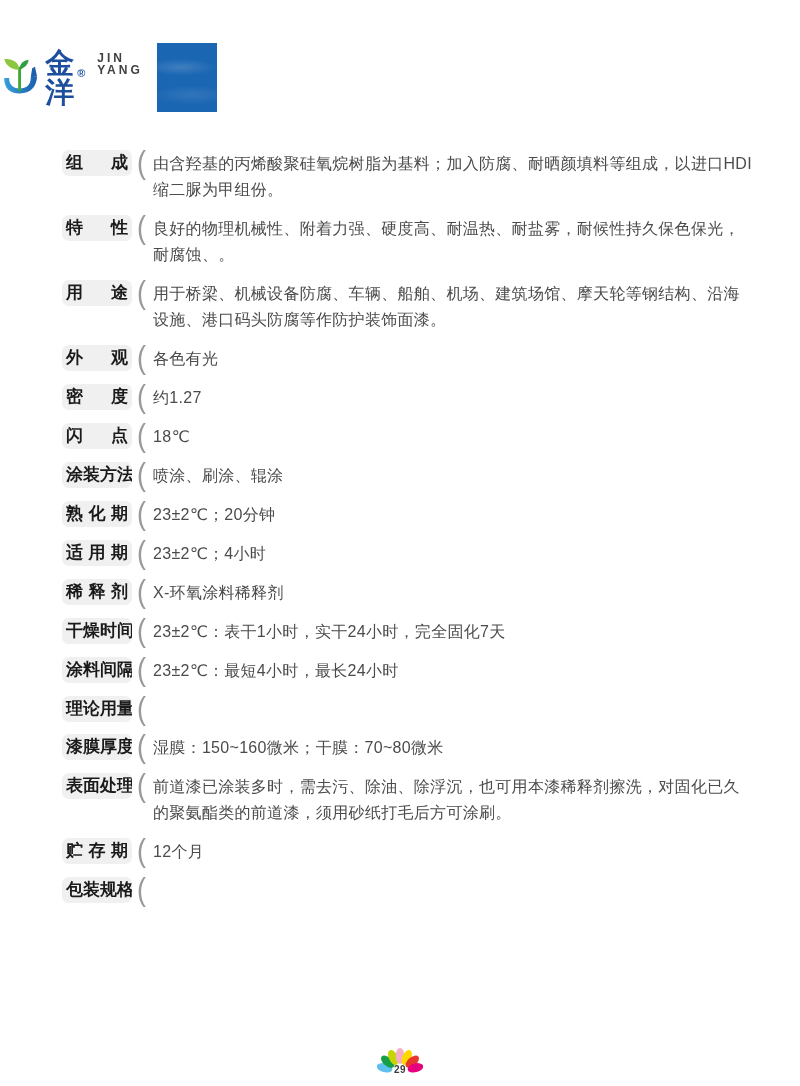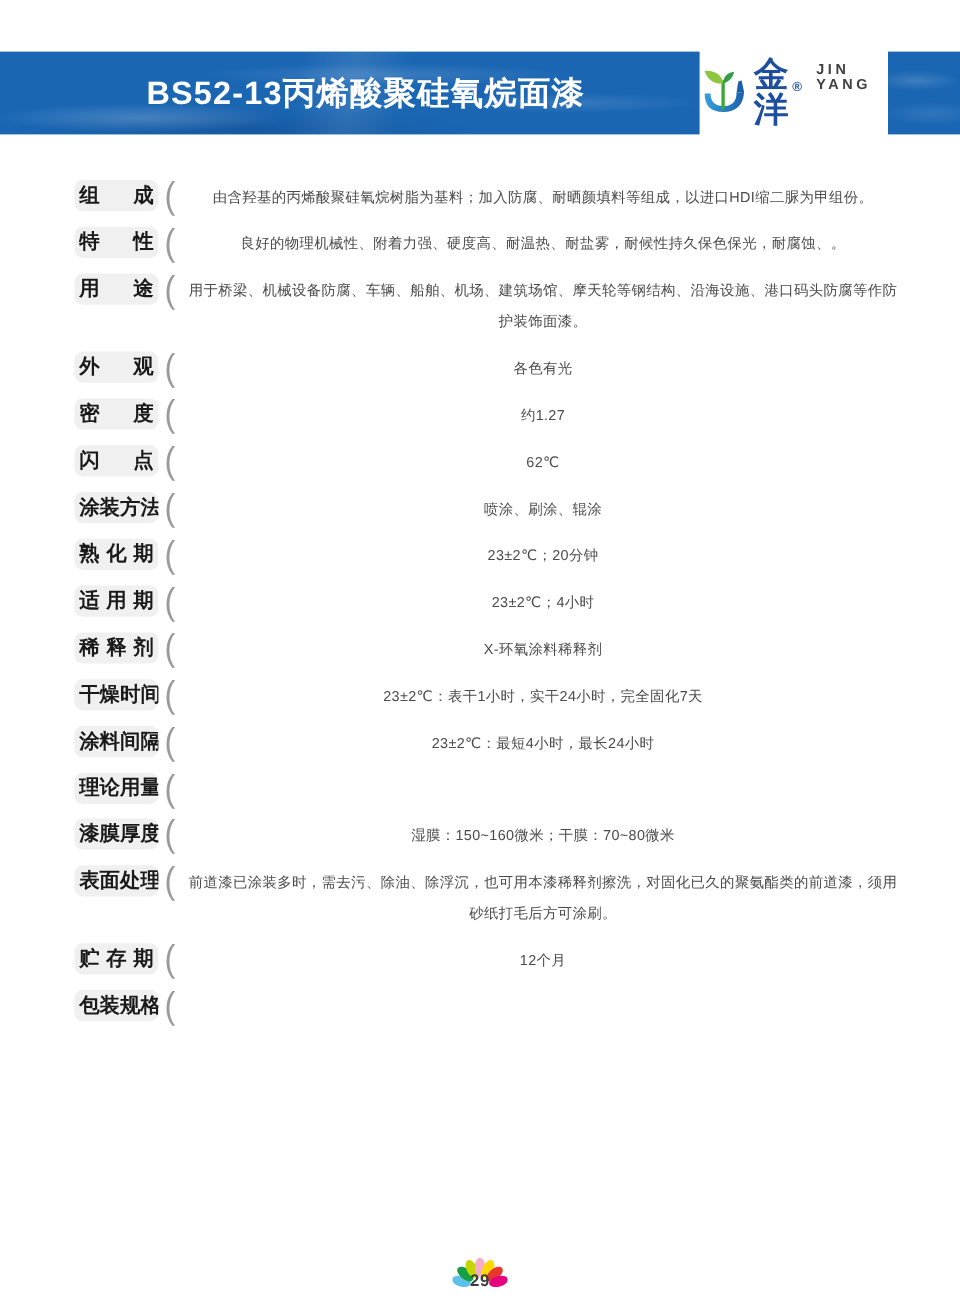--- a/index.html
+++ b/index.html
@@ -50,42 +50,38 @@
     flex:none; display:inline-block; width:70px; height:26px; line-height:26px;
     padding:0 4px; background:#f0f0f1; border-radius:7px;
     font-size:17px; font-weight:bold; color:#1a1a1a;
     text-align:justify; text-align-last:justify; white-space:nowrap; overflow:hidden;
   }
   .bracket {
     flex:none; font-size:27px; font-weight:300; color:#9a9a9a;
     line-height:26px; margin:0 7px 0 5px; transform:scaleY(1.15); transform-origin:center;
   }
   .spec-value {
-    flex:1; font-size:12px; color:#4b4b4b; line-height:26px; letter-spacing:.3px;
+    flex:1; font-size:16px; color:#4b4b4b; line-height:26px; letter-spacing:.3px;
     padding-top:1px;
-    text-align:center;
   }
 
   
   .footer { position:absolute; bottom:10px; left:0; width:800px; display:flex; justify-content:center; }
   .fan-wrap { position:relative; width:46px; height:30px; }
   .page-number {
     position:absolute; left:50%; bottom:1px; transform:translateX(-50%);
-    font-size:14px; font-weight:bold; color:#3c3c3c; letter-spacing:.5px;
+    font-size:10px; font-weight:bold; color:#3c3c3c; letter-spacing:.5px;
   }
 </style>
 </head>
 <body>
 
 <div class="page">
 
   <div class="header">
-    <div class="banner-left">
-      <h1 class="banner-title">BS52-13丙烯酸聚硅氧烷面漆</h1>
-    </div>
     <div class="banner-gap">
       <div class="logo">
         <svg width="52" height="54" viewBox="0 0 56 56" aria-hidden="true">
           <defs>
             <linearGradient id="ujy" x1="0" y1="0" x2="1" y2="0">
               <stop offset="0" stop-color="#36a0da"></stop>
               <stop offset="1" stop-color="#1c5fac"></stop>
             </linearGradient>
           </defs>
           <path d="M6 28 C6 43 14 50 28 50 C44 50 52 41 53 26 L44 27 C44 38 38 43 28 43 C18 43 13 37 13 28 Z" fill="url(#ujy)"></path>
@@ -130,21 +126,21 @@
 
     <div class="spec-row">
       <span class="spec-label">密度</span>
       <span class="bracket">(</span>
       <span class="spec-value">约1.27</span>
     </div>
 
     <div class="spec-row">
       <span class="spec-label">闪点</span>
       <span class="bracket">(</span>
-      <span class="spec-value">62℃</span>
+      <span class="spec-value">18℃</span>
     </div>
 
     <div class="spec-row">
       <span class="spec-label">涂装方法</span>
       <span class="bracket">(</span>
       <span class="spec-value">喷涂、刷涂、辊涂</span>
     </div>
 
     <div class="spec-row">
       <span class="spec-label">熟化期</span>

